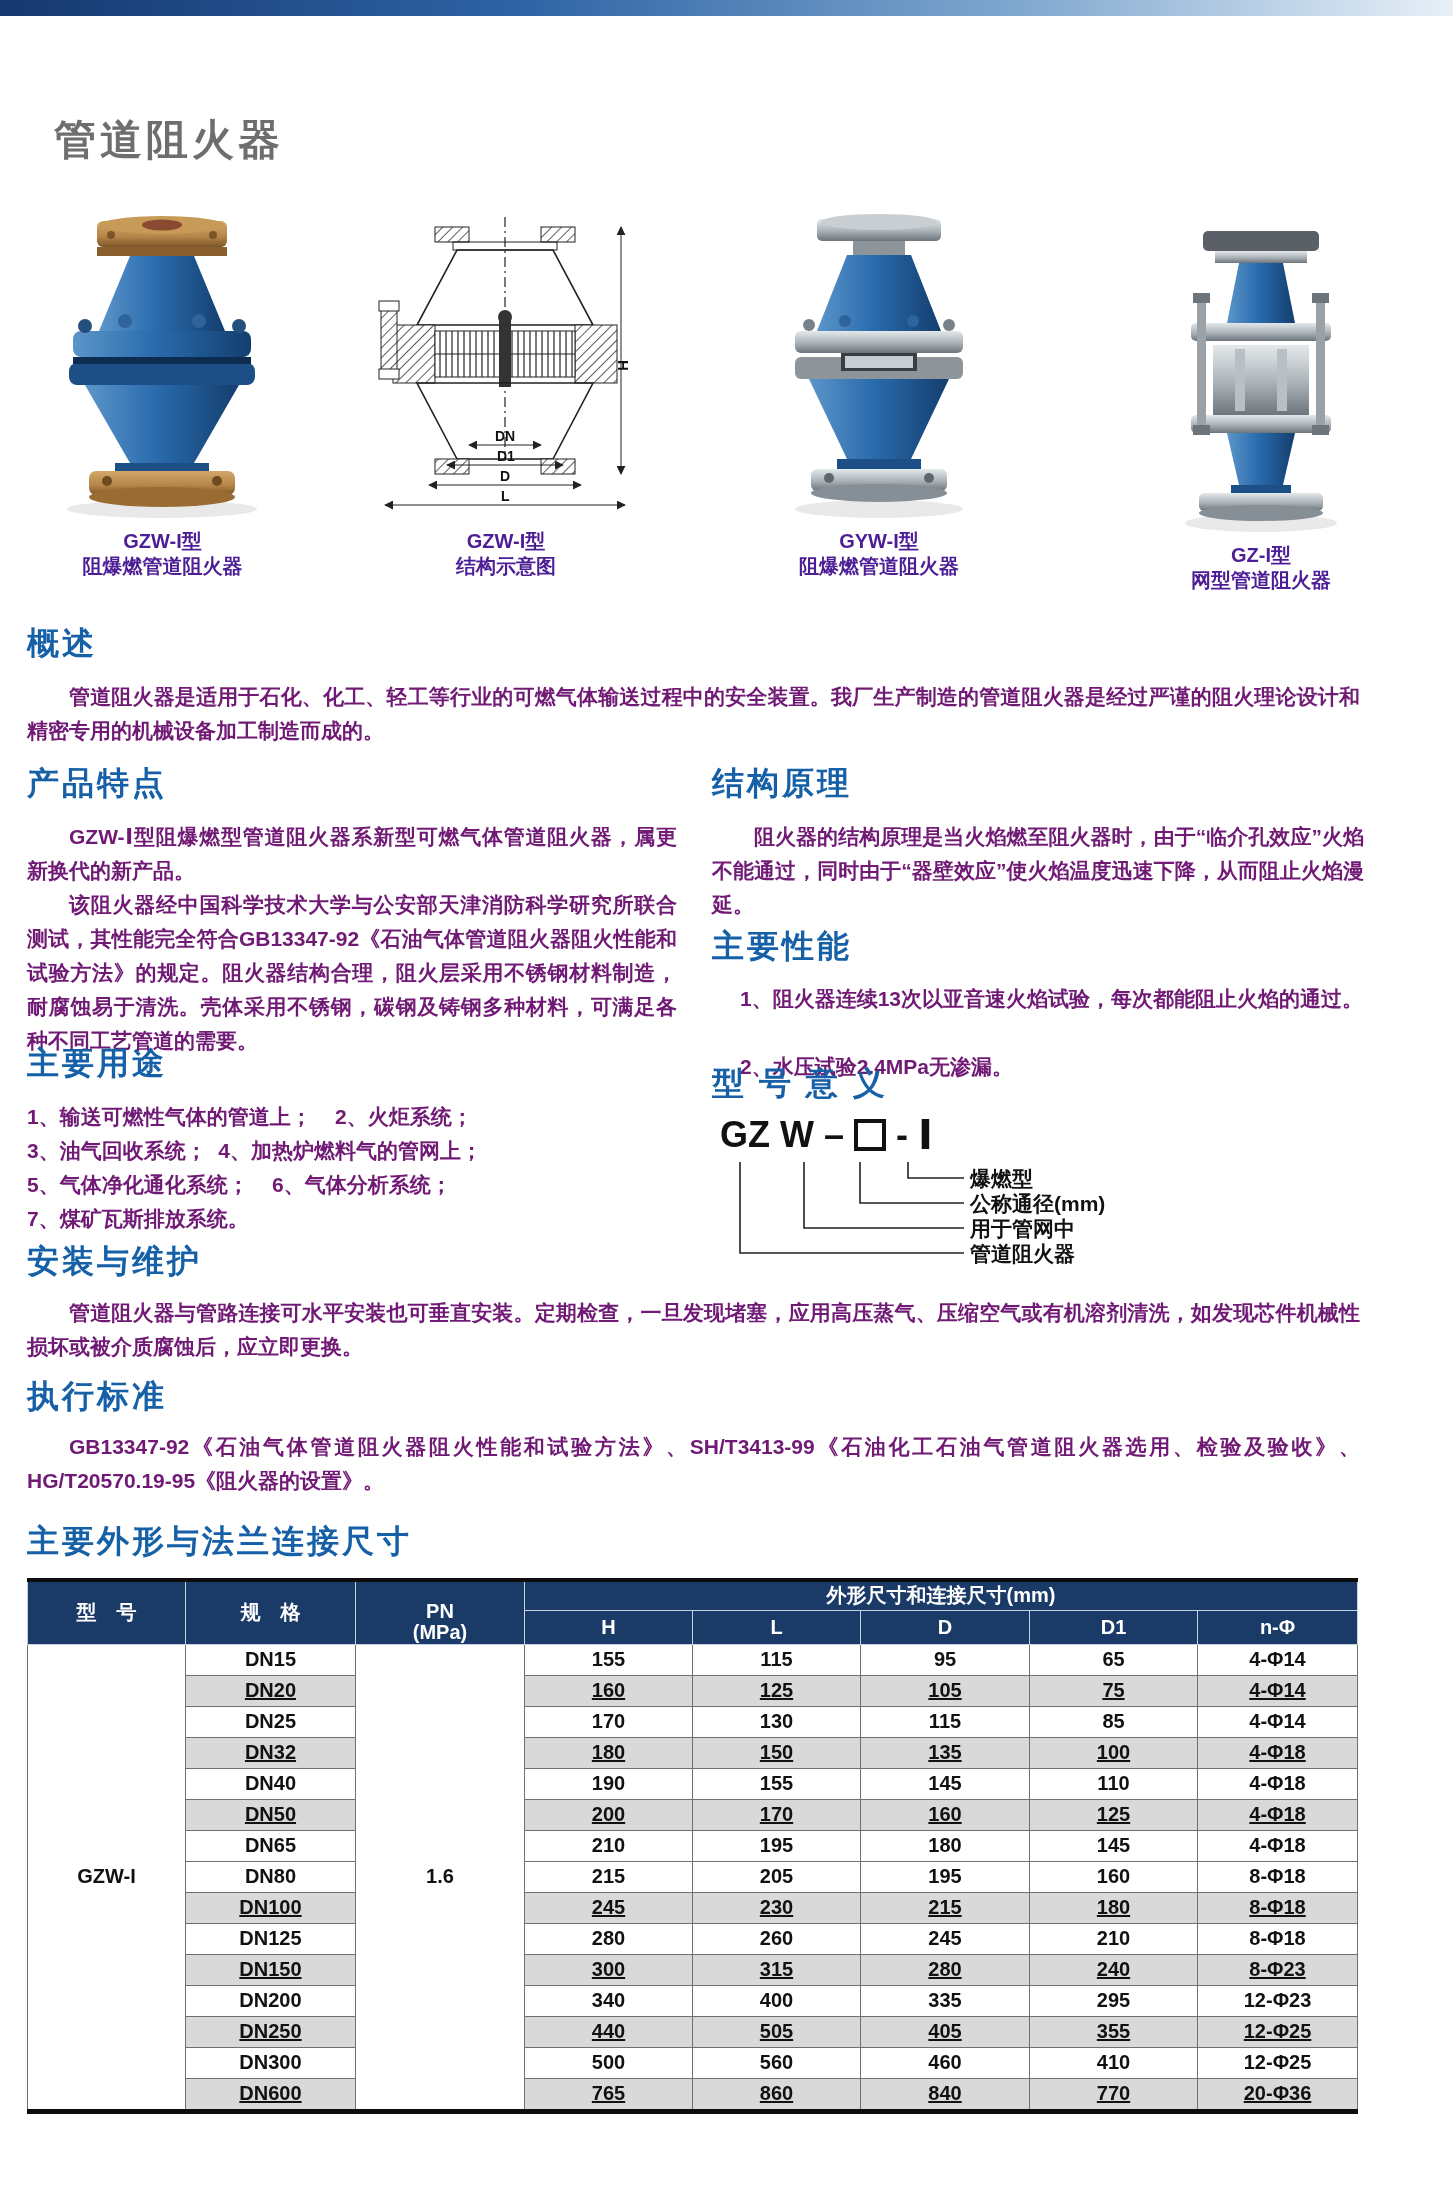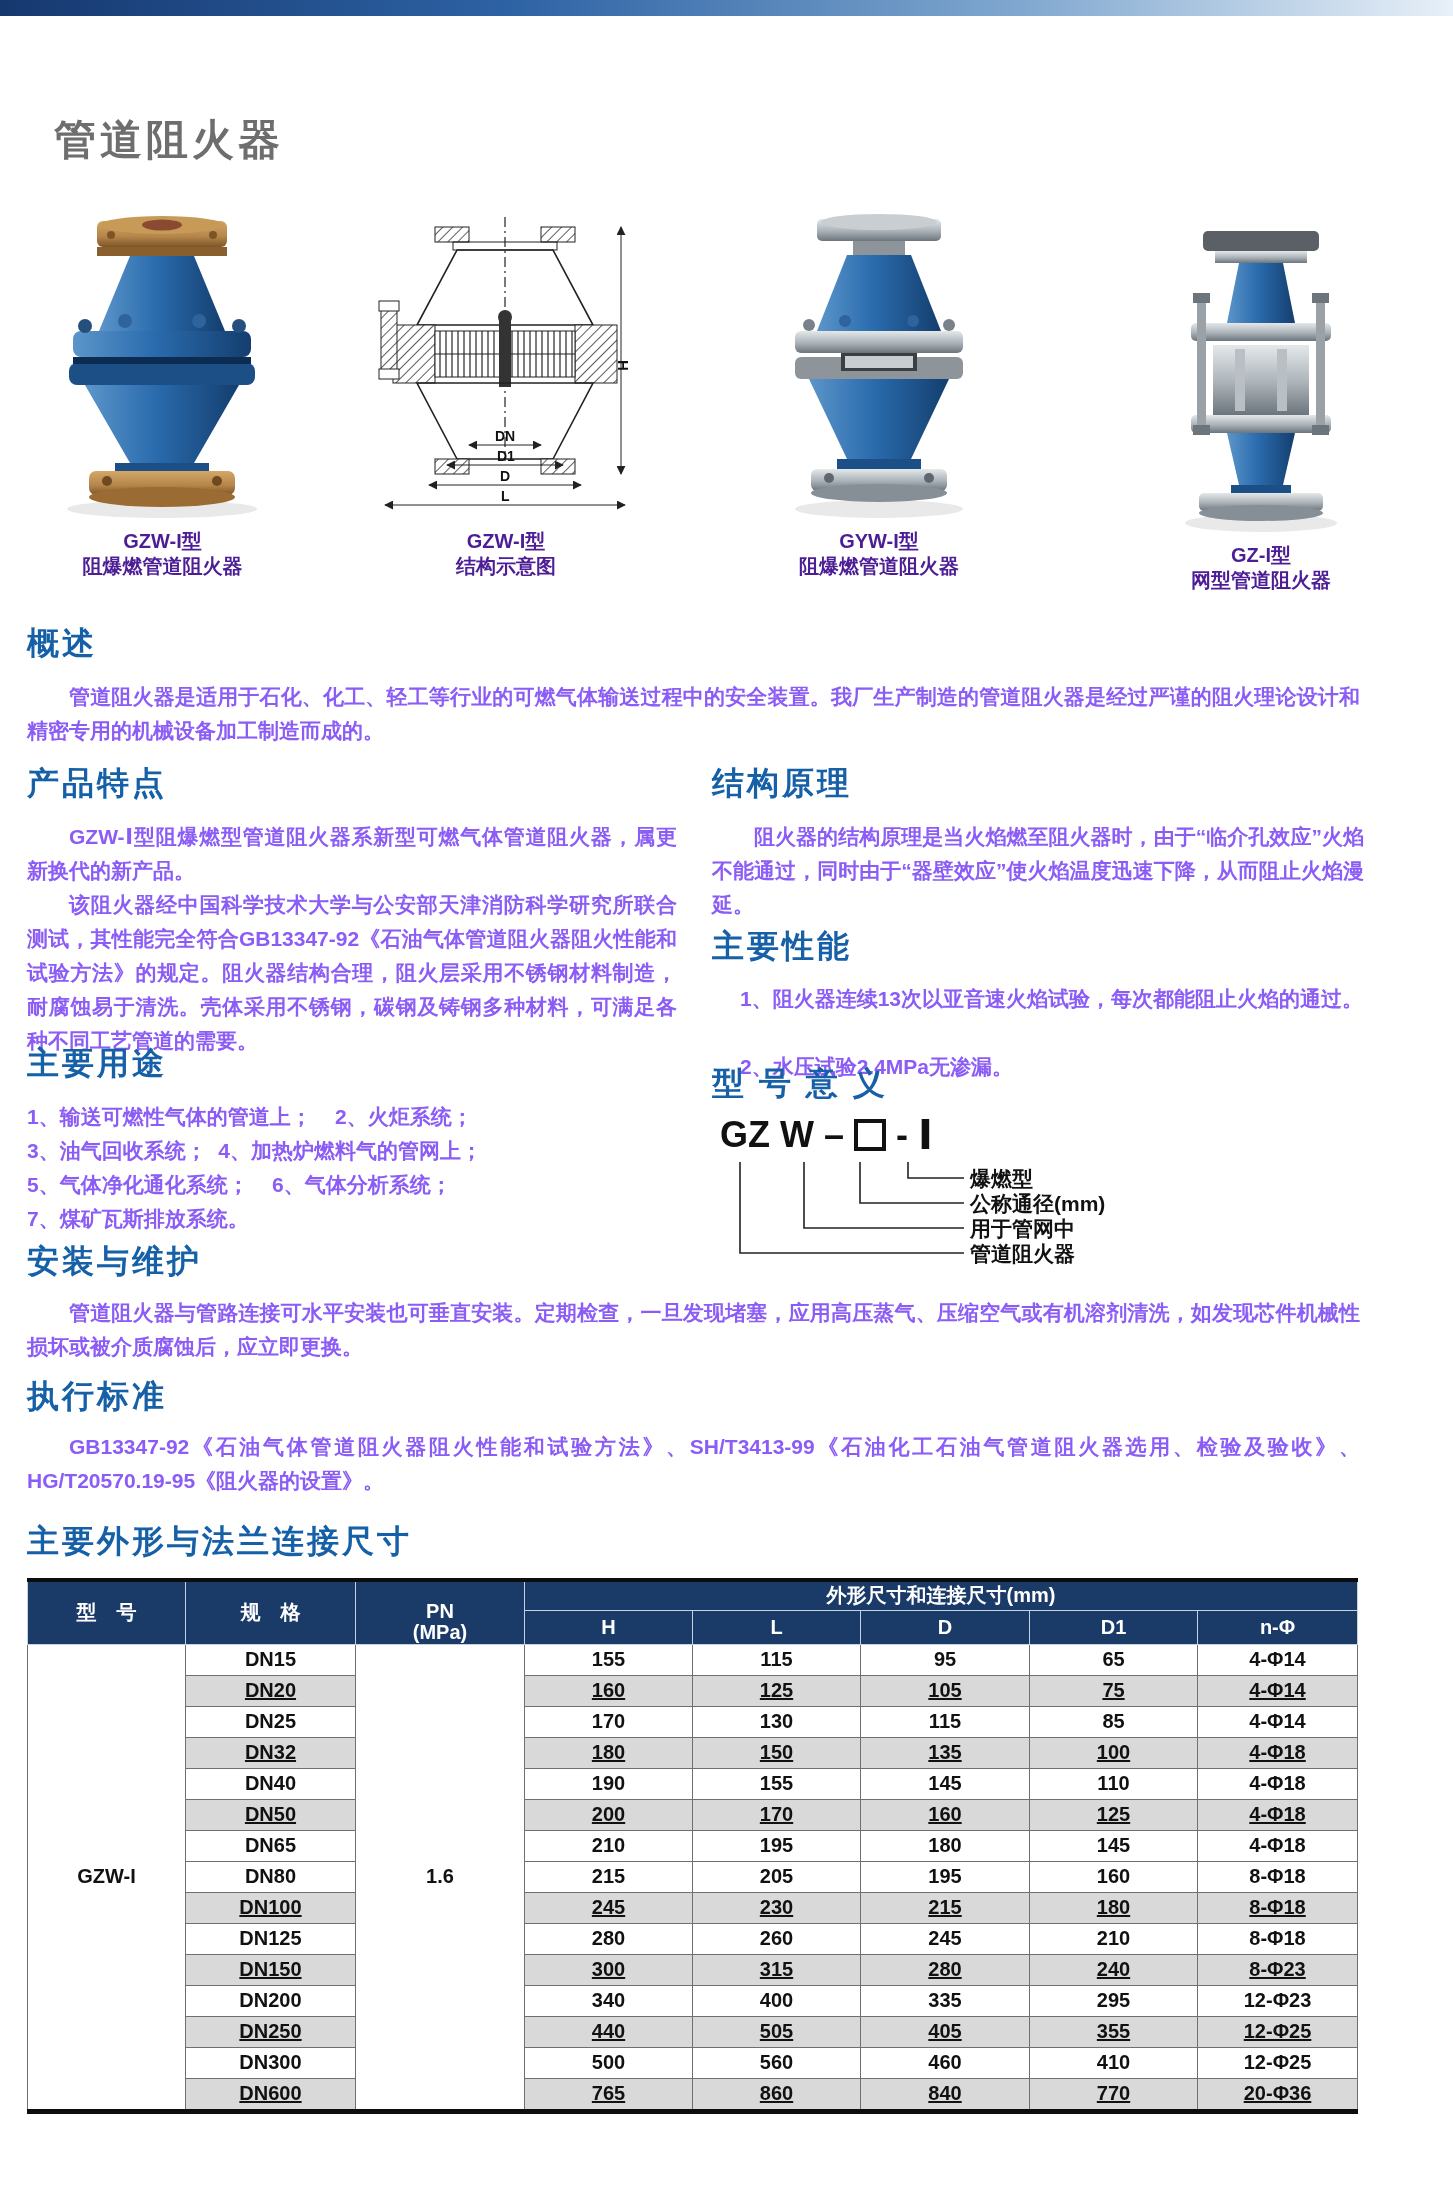--- a/index.html
+++ b/index.html
@@ -2,21 +2,21 @@
 <html><head>
 <meta charset="utf-8">
 <style>
   html,body{margin:0;padding:0;background:#ffffff;}
   #page{position:relative;width:1453px;height:2193px;background:#ffffff;overflow:hidden;
         font-family:"Liberation Sans","DejaVu Sans",sans-serif;color:#121212;}
   .topbar{position:absolute;left:0;top:0;width:1453px;height:16px;
           background:linear-gradient(90deg,#16386f 0%,#2d62a4 35%,#7fa7cf 70%,#e8f0f8 100%);}
   .doc-title{position:absolute;left:54px;top:112px;font-size:42px;font-weight:bold;color:#6e6e6e;letter-spacing:4px;}
   .sec-head{position:absolute;font-size:32px;font-weight:bold;color:#1660a7;letter-spacing:3px;white-space:nowrap;}
-  .body-txt{position:absolute;font-size:21px;font-weight:bold;line-height:34px;color:#8b5cf6;text-align:justify;}
+  .body-txt{position:absolute;font-size:21px;font-weight:bold;line-height:34px;color:#701a75;text-align:justify;}
   .indent{text-indent:2em;}
   .figs{position:absolute;left:27px;top:213px;width:1333px;height:365px;}
   .fig{position:absolute;text-align:center;}
   .fig .cap{font-size:20px;font-weight:bold;color:#4c1d95;line-height:25px;margin-top:6px;white-space:nowrap;}
   .uses-line{white-space:pre-wrap;}
   .perf-item{padding-left:34px;text-indent:-34px;}
   
   .model-diagram{position:absolute;left:712px;top:1112px;width:660px;height:175px;}
   .model-code{position:absolute;left:8px;top:0;font-size:36px;font-weight:bold;color:#111;display:flex;align-items:center;gap:10px;}
   .model-code .bx{display:inline-block;width:24px;height:24px;border:4px solid #111;}

